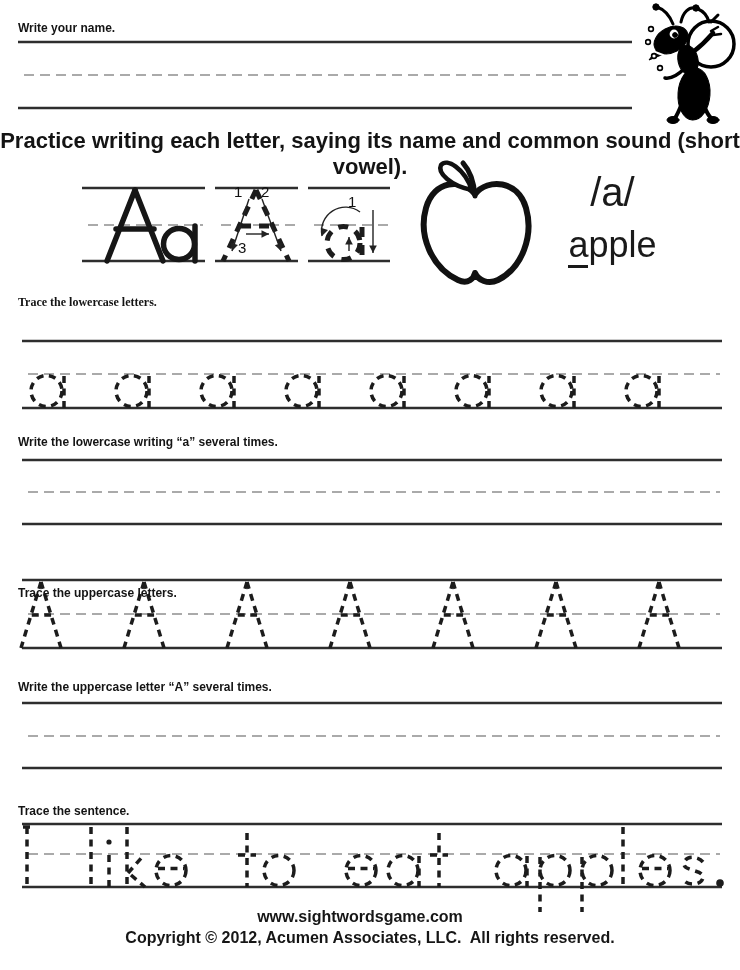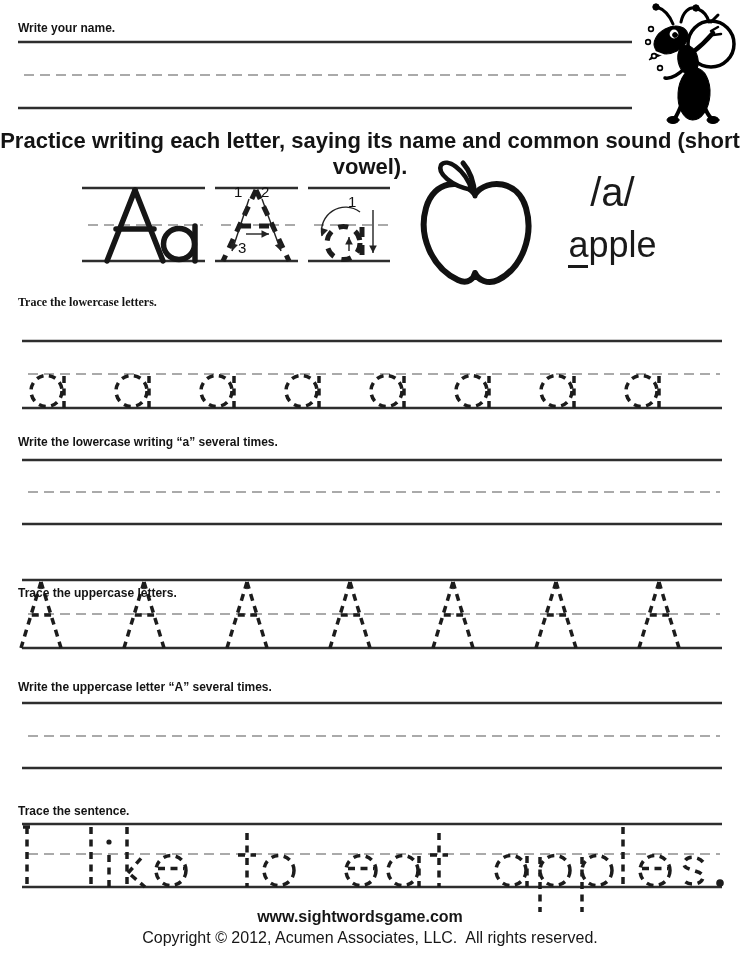--- a/index.html
+++ b/index.html
@@ -10,21 +10,21 @@
   .instruction{position:absolute;left:0;top:128px;width:740px;text-align:center;
                font-size:22px;font-weight:600;color:#141414;z-index:2;}
   .sound{position:absolute;left:545px;top:170px;width:135px;text-align:center;
          font-size:40px;font-weight:400;color:#1a1a1a;z-index:2;}
   .word{position:absolute;left:530px;top:224px;width:165px;text-align:center;
         font-size:36px;font-weight:400;color:#1a1a1a;z-index:2;}
   .word .init{border-bottom:3px solid #1a1a1a;}
   .footer-site{position:absolute;left:0;top:908px;width:720px;text-align:center;
                font-size:16px;font-weight:600;color:#161616;z-index:2;white-space:pre;}
   .footer-copy{position:absolute;left:0;top:929px;width:740px;text-align:center;
-               font-size:16px;font-weight:400;color:#161616;z-index:2;white-space:pre;}
+               font-size:16px;font-weight:700;color:#161616;z-index:2;white-space:pre;}
   .clip{position:absolute;z-index:2;}
 </style>
 </head>
 <body>
 
 <div class="page">
 
   <svg id="art" width="740" height="970" viewBox="0 0 740 970">
       <g>
         <line x1="18" y1="42" x2="632" y2="42" stroke="#2e2e2e" stroke-width="2.3"></line>

